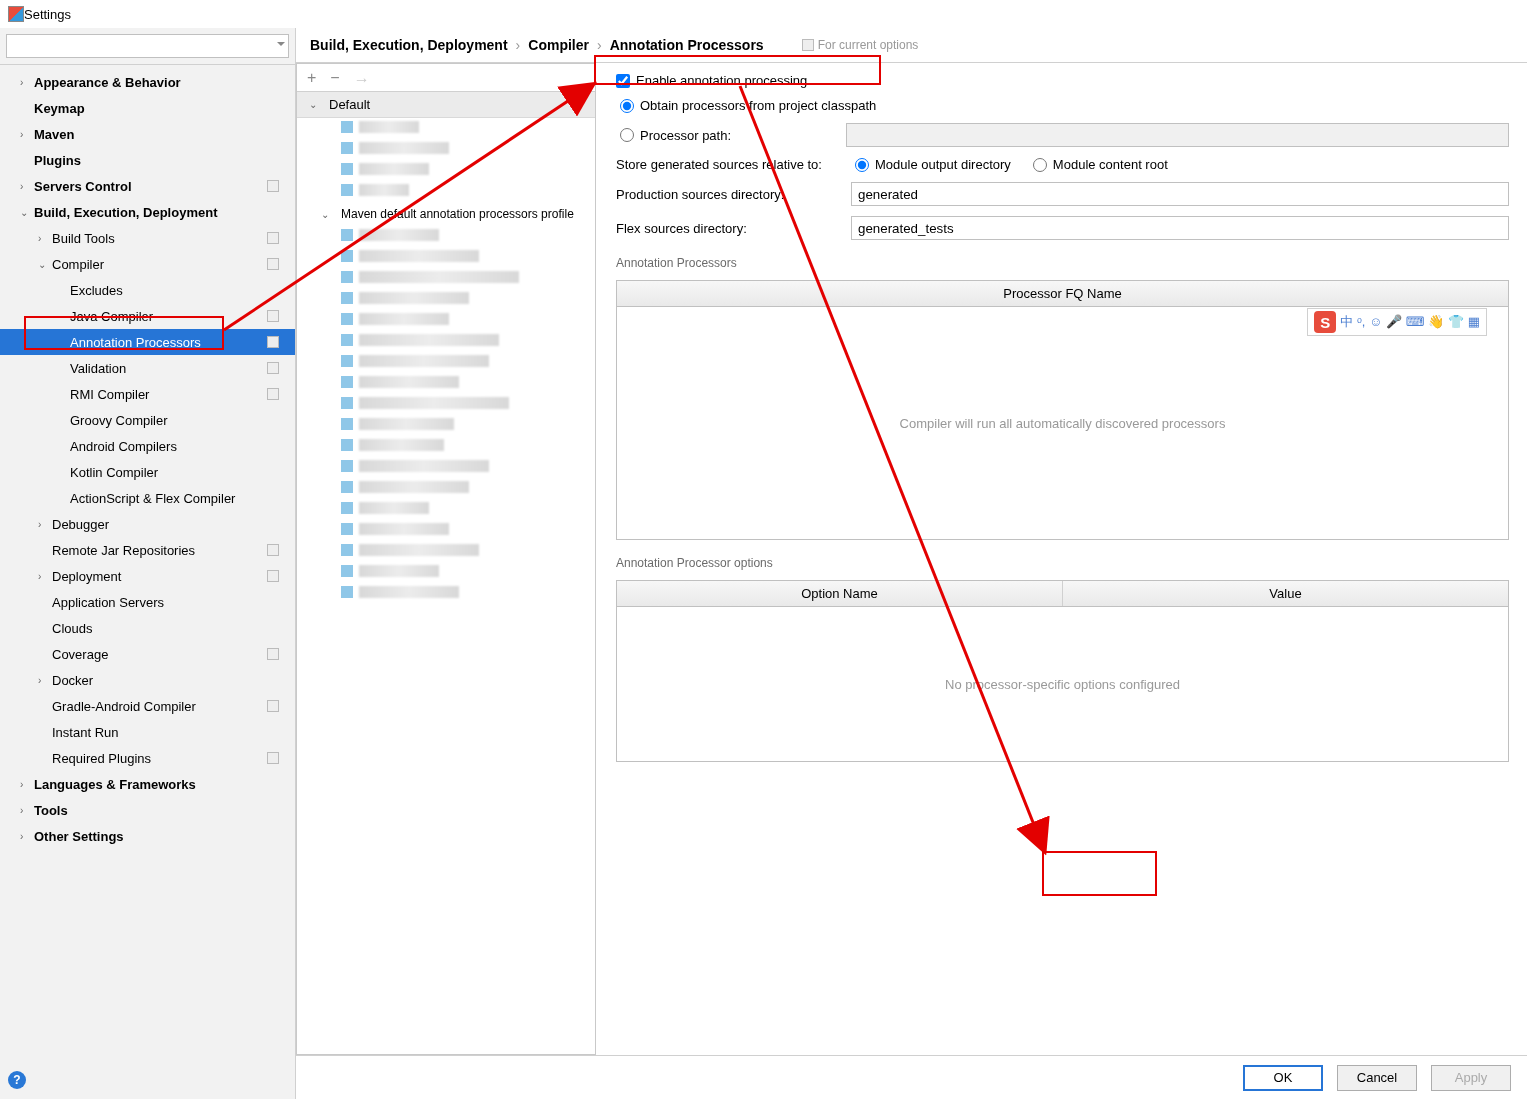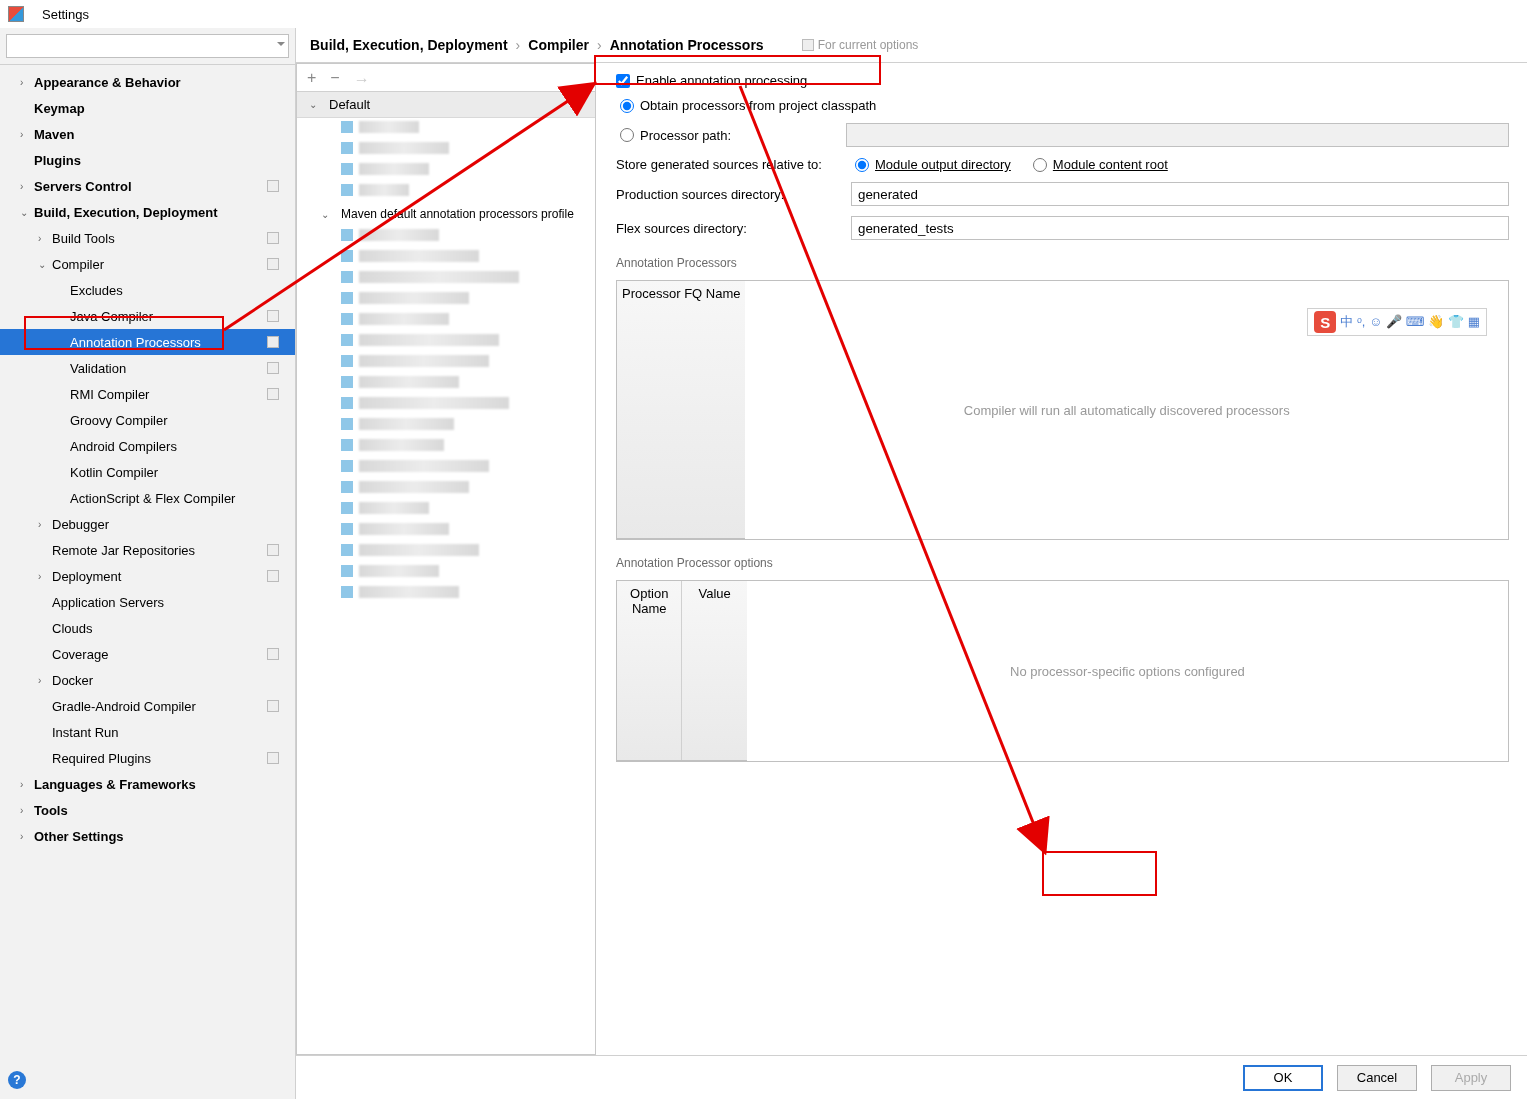--- a/index.html
+++ b/index.html
@@ -1,18 +1,18 @@
 <!DOCTYPE html>
 <html><head>
 <meta charset="utf-8">
 <style>
 * { box-sizing: border-box; margin: 0; padding: 0; }
 body { font-family: "Segoe UI", Arial, sans-serif; font-size: 13px; color: #000; background: #fff; overflow: hidden; width: 1527px; height: 1099px; position: relative; }
 
-.titlebar { height: 28px; display: flex; align-items: center; padding: 0 8px; gap: 18px; }
+.titlebar { height: 28px; display: flex; align-items: center; padding: 0 8px; gap: 0; }
 .titlebar-icon { width: 16px; height: 16px; background: linear-gradient(135deg,#e74c3c 0%,#e74c3c 50%,#3498db 50%,#3498db 100%); border: 1px solid #888; }
 .titlebar-text { font-size: 13px; }
 
 .main-layout { display: flex; height: calc(100% - 28px); }
 
 .sidebar { width: 296px; background: #f2f2f2; border-right: 1px solid #d0d0d0; display: flex; flex-direction: column; }
 .search-wrap { padding: 6px; border-bottom: 1px solid #d0d0d0; }
 .search-box { width: 100%; height: 24px; border: 1px solid #c0c0c0; padding: 0 6px 0 22px; font-size: 12px; background: #fff; position: relative; }
 .search-wrap-inner { position: relative; }
 .search-icon-sm { position: absolute; left: 6px; top: 5px; width: 12px; height: 12px; border: 1.5px solid #888; border-radius: 50%; }
@@ -53,24 +53,24 @@
 .blur-ico { width: 12px; height: 12px; background: #8fc7e8; }
 .blur-bar { height: 12px; background: linear-gradient(90deg, #d8d8d8, #ececec, #d8d8d8); filter: blur(1px); }
 
 .settings-panel { flex: 1; padding: 10px 18px; display: flex; flex-direction: column; gap: 10px; position: relative; }
 .check-row { display: flex; align-items: center; gap: 6px; }
 .radio-row { display: flex; align-items: center; gap: 6px; padding-left: 4px; }
 .field-row { display: flex; align-items: center; gap: 10px; }
 .field-label { width: 225px; }
 .text-input { flex: 1; height: 24px; border: 1px solid #c0c0c0; padding: 0 6px; background: #fff; }
 .text-input.disabled { background: #f0f0f0; }
-.inline-radios { display: flex; align-items: center; gap: 18px; text-decoration: underline; }
+.inline-radios { display: flex; align-items: center; gap: 18px; }
 
 .section-label { color: #6b6b6b; font-size: 12px; margin-top: 6px; }
-.table-container { border: 1px solid #c0c0c0; flex-shrink: 0; display: flex; flex-direction: row; }
+.table-container { border: 1px solid #c0c0c0; flex-shrink: 0; display: flex; flex-direction: column; }
 .table-header { background: linear-gradient(#f7f7f7,#e9e9e9); border-bottom: 1px solid #c0c0c0; display: flex; }
 .th { flex: 1; text-align: center; padding: 5px; border-right: 1px solid #d0d0d0; }
 .th:last-child { border-right: none; }
 .table-body { background: #fff; display: flex; align-items: center; justify-content: center; color: #999; font-size: 13px; }
 
 .floating-ime { position: absolute; right: 40px; top: 245px; display: flex; align-items: center; gap: 4px; background: #fff; border: 1px solid #d0d0d0; padding: 2px 6px; font-size: 13px; color: #4c7fd1; }
 .ime-s { width: 22px; height: 22px; background: #e74c3c; color: #fff; border-radius: 4px; font-weight: bold; display: flex; align-items: center; justify-content: center; font-size: 15px; }
 
 .footer { height: 44px; border-top: 1px solid #d0d0d0; display: flex; align-items: center; justify-content: flex-end; gap: 14px; padding: 0 16px; }
 .btn { min-width: 80px; height: 26px; border: 1px solid #adadad; background: #f0f0f0; cursor: pointer; font-size: 13px; }

